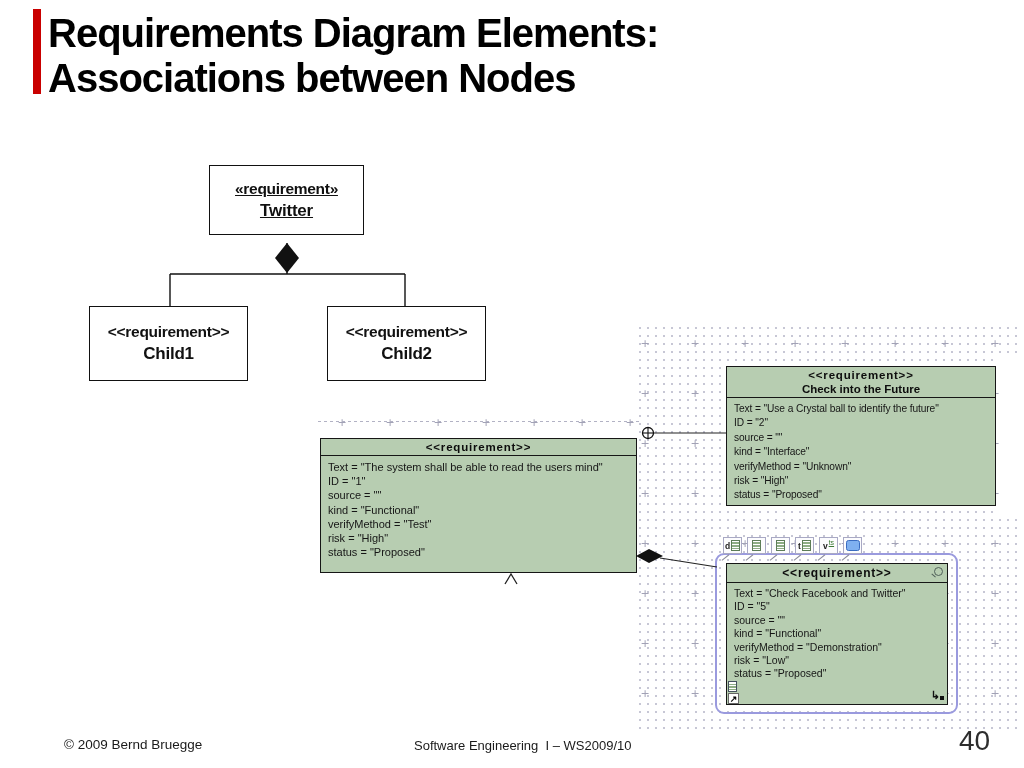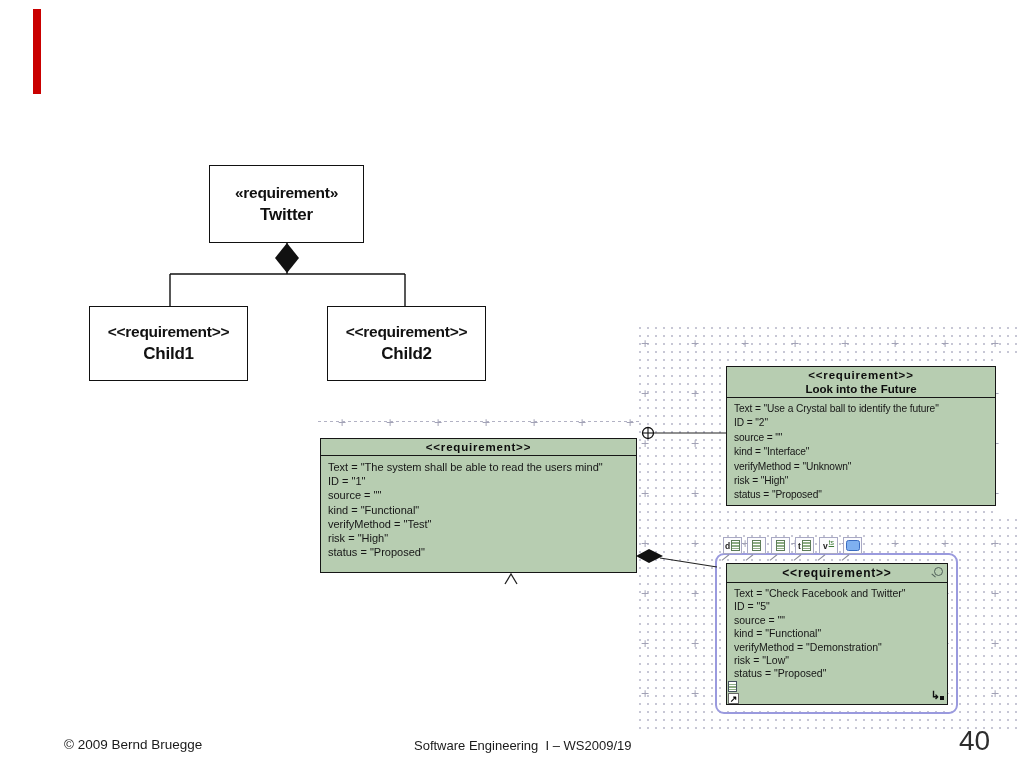--- a/index.html
+++ b/index.html
@@ -13,21 +13,21 @@
   #title{position:absolute;left:48px;top:11px;font-size:40px;font-weight:bold;
          line-height:45px;letter-spacing:-1px;color:#000;}
   #bullet-line{position:absolute;left:62px;top:122px;font-size:28px;color:#101010;}
   #bullet-line .marker{font-size:17px;vertical-align:4px;margin-right:14px;}
 
   
   .ubox{position:absolute;background:#fff;border:1.6px solid #111;box-sizing:border-box;
         display:flex;flex-direction:column;align-items:center;justify-content:center;text-align:center;}
   .ubox .stereo{font-size:15.5px;font-weight:600;letter-spacing:-0.3px;}
   .ubox .uname{font-size:17px;font-weight:bold;margin-top:3px;letter-spacing:-0.2px;}
-  #parent-box{left:209px;top:165px;width:155px;height:78px;}
+  #parent-box{left:209px;top:165px;width:155px;height:70px;text-decoration:underline;}
   #child1-box{left:89px;top:306px;width:159px;height:75px;}
   #child2-box{left:327px;top:306px;width:159px;height:75px;}
 
   
   #grid-canvas{position:absolute;left:633px;top:322px;width:389px;height:410px;
     background-image:radial-gradient(circle,#c7c7d5 0.9px,rgba(0,0,0,0) 1.3px);
     background-size:8px 8px;background-position:3px 2px;}
   #grid-patch{position:absolute;left:997px;top:358px;width:27px;height:156px;background:#fff;}
   .gplus{position:absolute;transform:translate(-50%,-50%);color:#a2a2b6;
          font:11px "DejaVu Sans",sans-serif;pointer-events:none;}
@@ -93,20 +93,22 @@
   #page-number{position:absolute;left:959px;top:725px;font-size:28px;color:#2d2d2d;}
 </style>
 </head>
 <body>
 
 <div id="slide">
 
   <div id="accent-bar"></div>
 
   <div id="title">
+    <div>Requirements Diagram Elements:</div>
+    <div>Associations between Nodes</div>
   </div>
 
 
   <div class="ubox" id="parent-box">
     <span class="stereo">«requirement»</span>
     <span class="uname">Twitter</span>
   </div>
   <div class="ubox" id="child1-box">
     <span class="stereo">&lt;&lt;requirement&gt;&gt;</span>
     <span class="uname">Child1</span>
@@ -204,21 +206,21 @@
       <div>kind = "Functional"</div>
       <div>verifyMethod = "Test"</div>
       <div>risk = "High"</div>
       <div>status = "Proposed"</div>
     </div>
   </div>
 
   <div class="req-node" id="future-node">
     <div class="req-head">
       <span class="stereo">&lt;&lt;requirement&gt;&gt;</span>
-      <span class="rname">Look into the Future</span>
+      <span class="rname">Check into the Future</span>
     </div>
     <div class="req-body">
       <div>Text = "Use a Crystal ball to identify the future"</div>
       <div>ID = "2"</div>
       <div>source = ""</div>
       <div>kind = "Interface"</div>
       <div>verifyMethod = "Unknown"</div>
       <div>risk = "High"</div>
       <div>status = "Proposed"</div>
     </div>
@@ -284,16 +286,16 @@
       <line x1="648" y1="428" x2="648" y2="438" stroke="#111" stroke-width="1.1"></line>
     </g>
     <g>
       <polygon points="636,556 649,549 663,556 649,563" fill="#111"></polygon>
       <line x1="660" y1="558" x2="717" y2="567" stroke="#222" stroke-width="1.2"></line>
     </g>
     <polyline points="505,584 511,574 517,584" stroke="#222" stroke-width="1.3" fill="none"></polyline>
   </svg>
 
   <div id="footer-left">© 2009 Bernd Bruegge</div>
-  <div id="footer-center">Software Engineering  I – WS2009/19</div>
+  <div id="footer-center">Software Engineering  I – WS2009/10</div>
   <div id="page-number">40</div>
 
 </div>
 
 </body></html>

